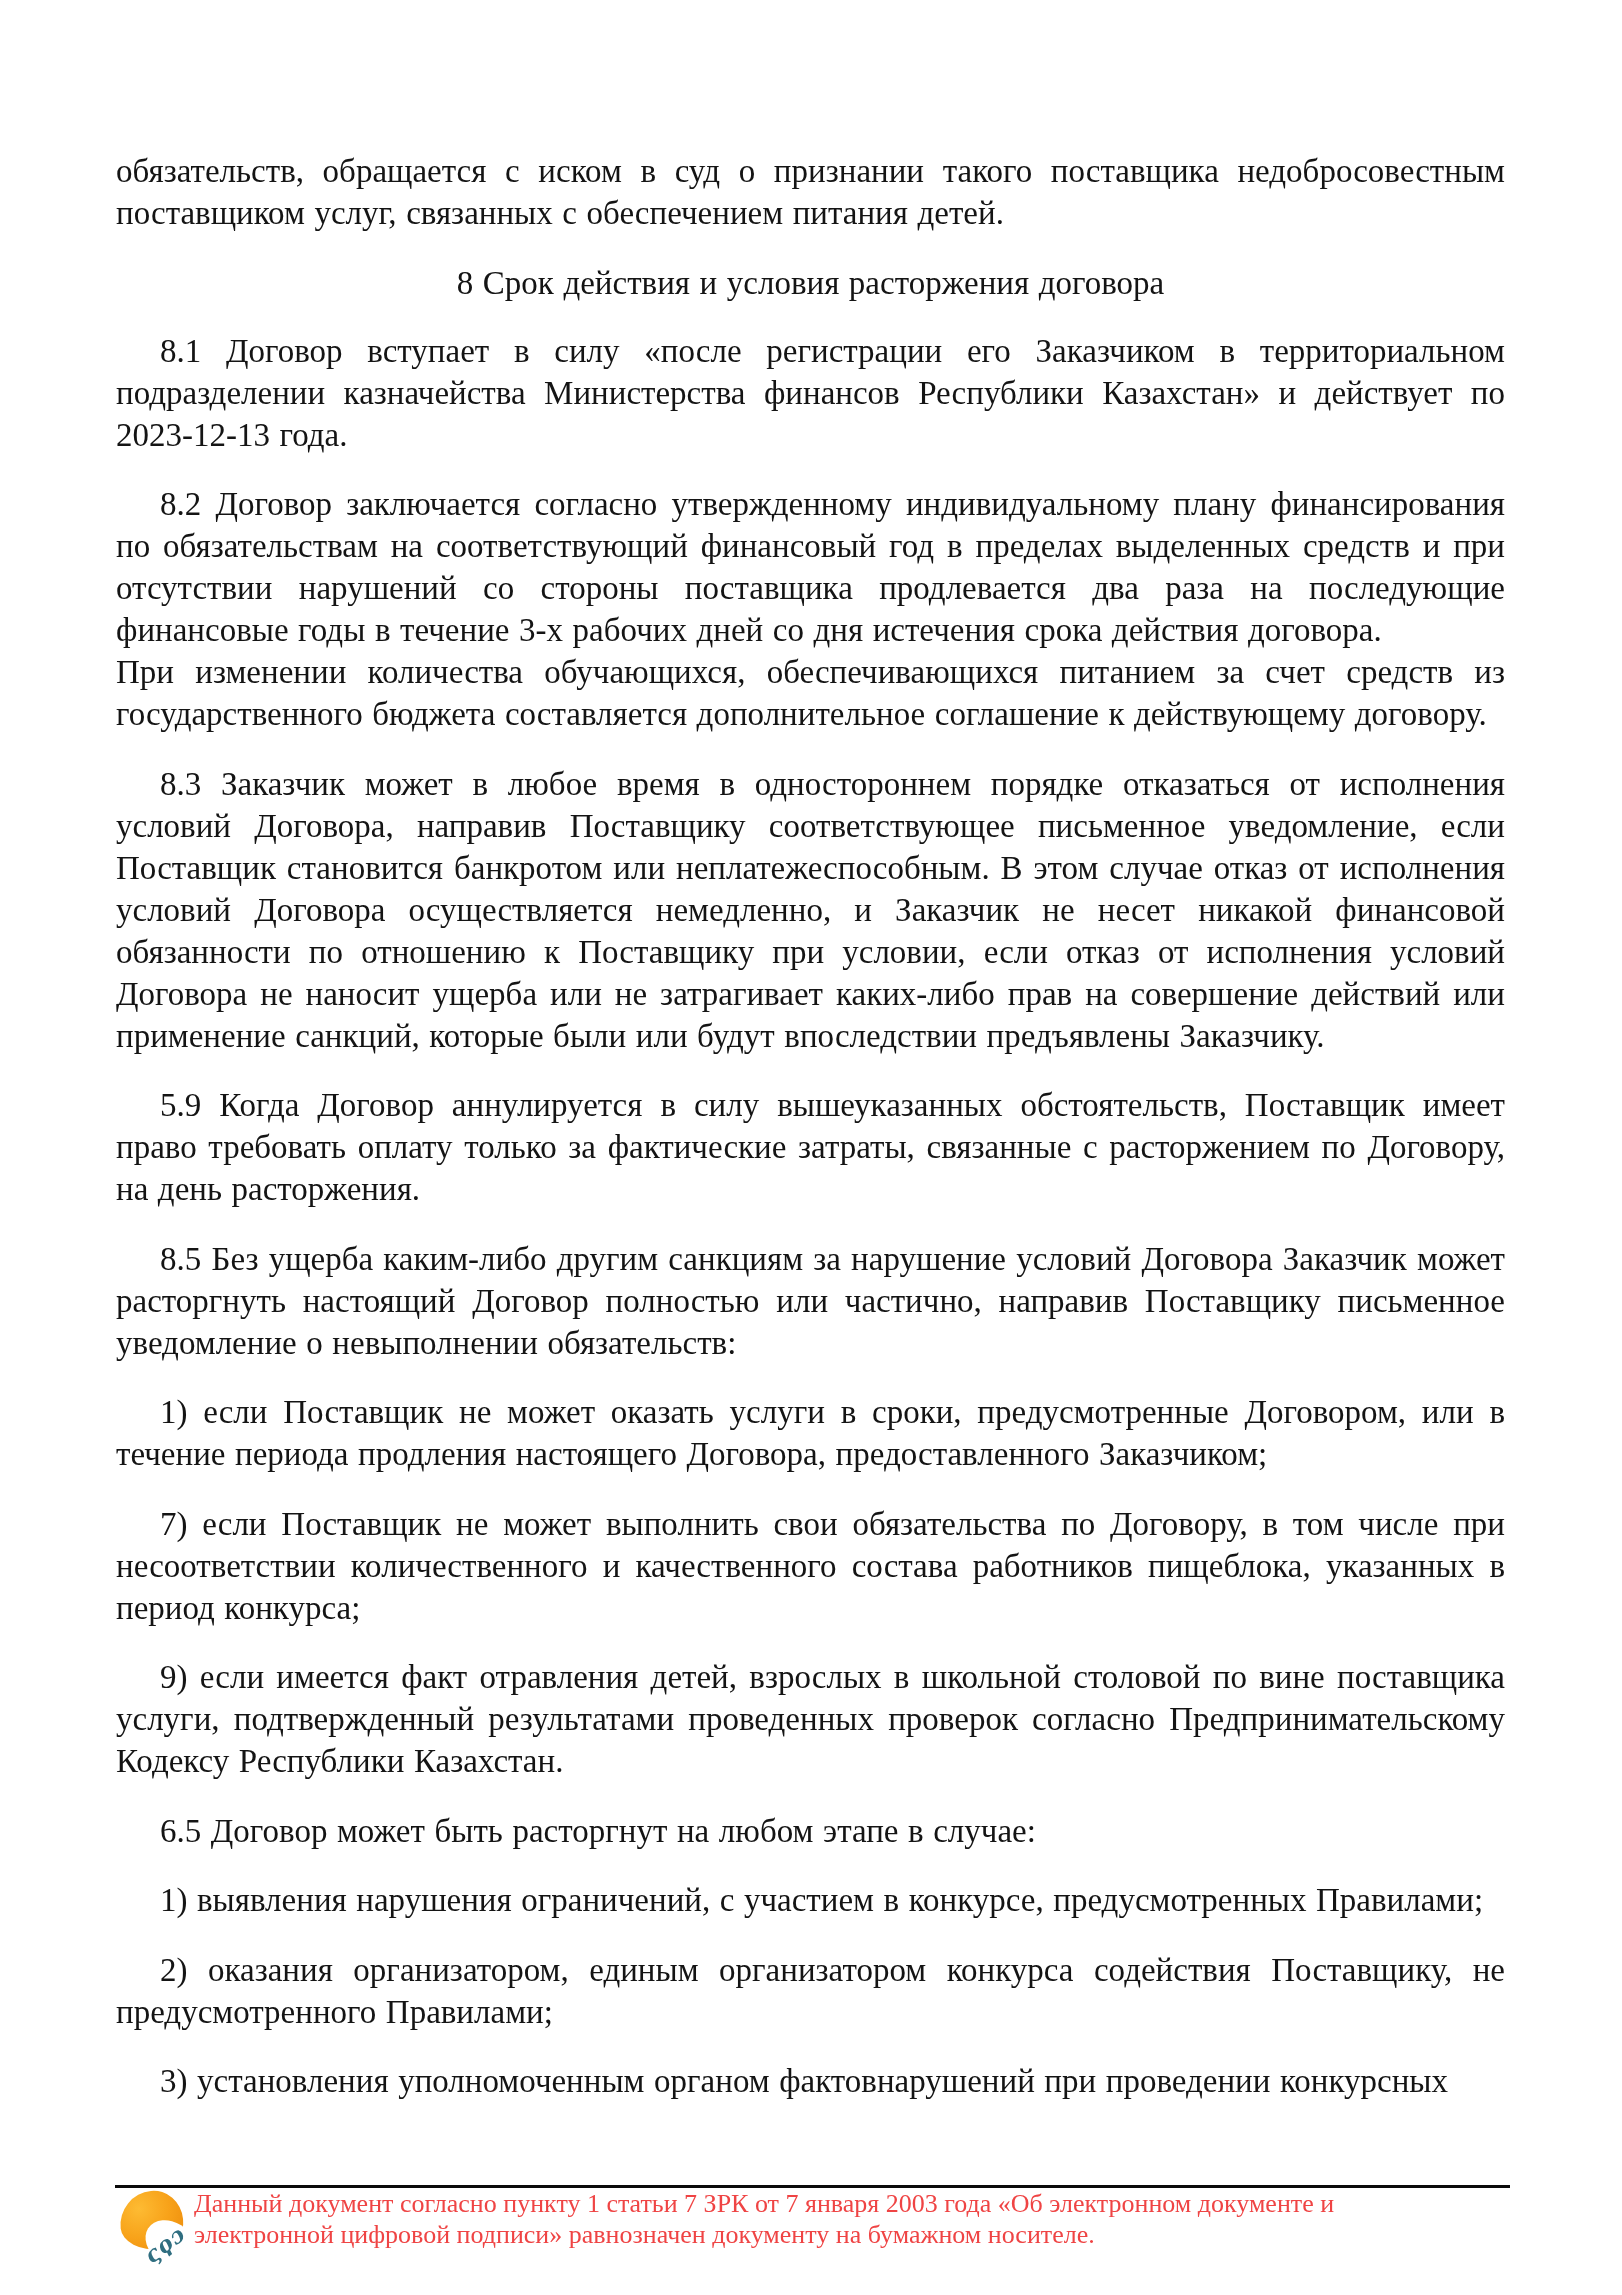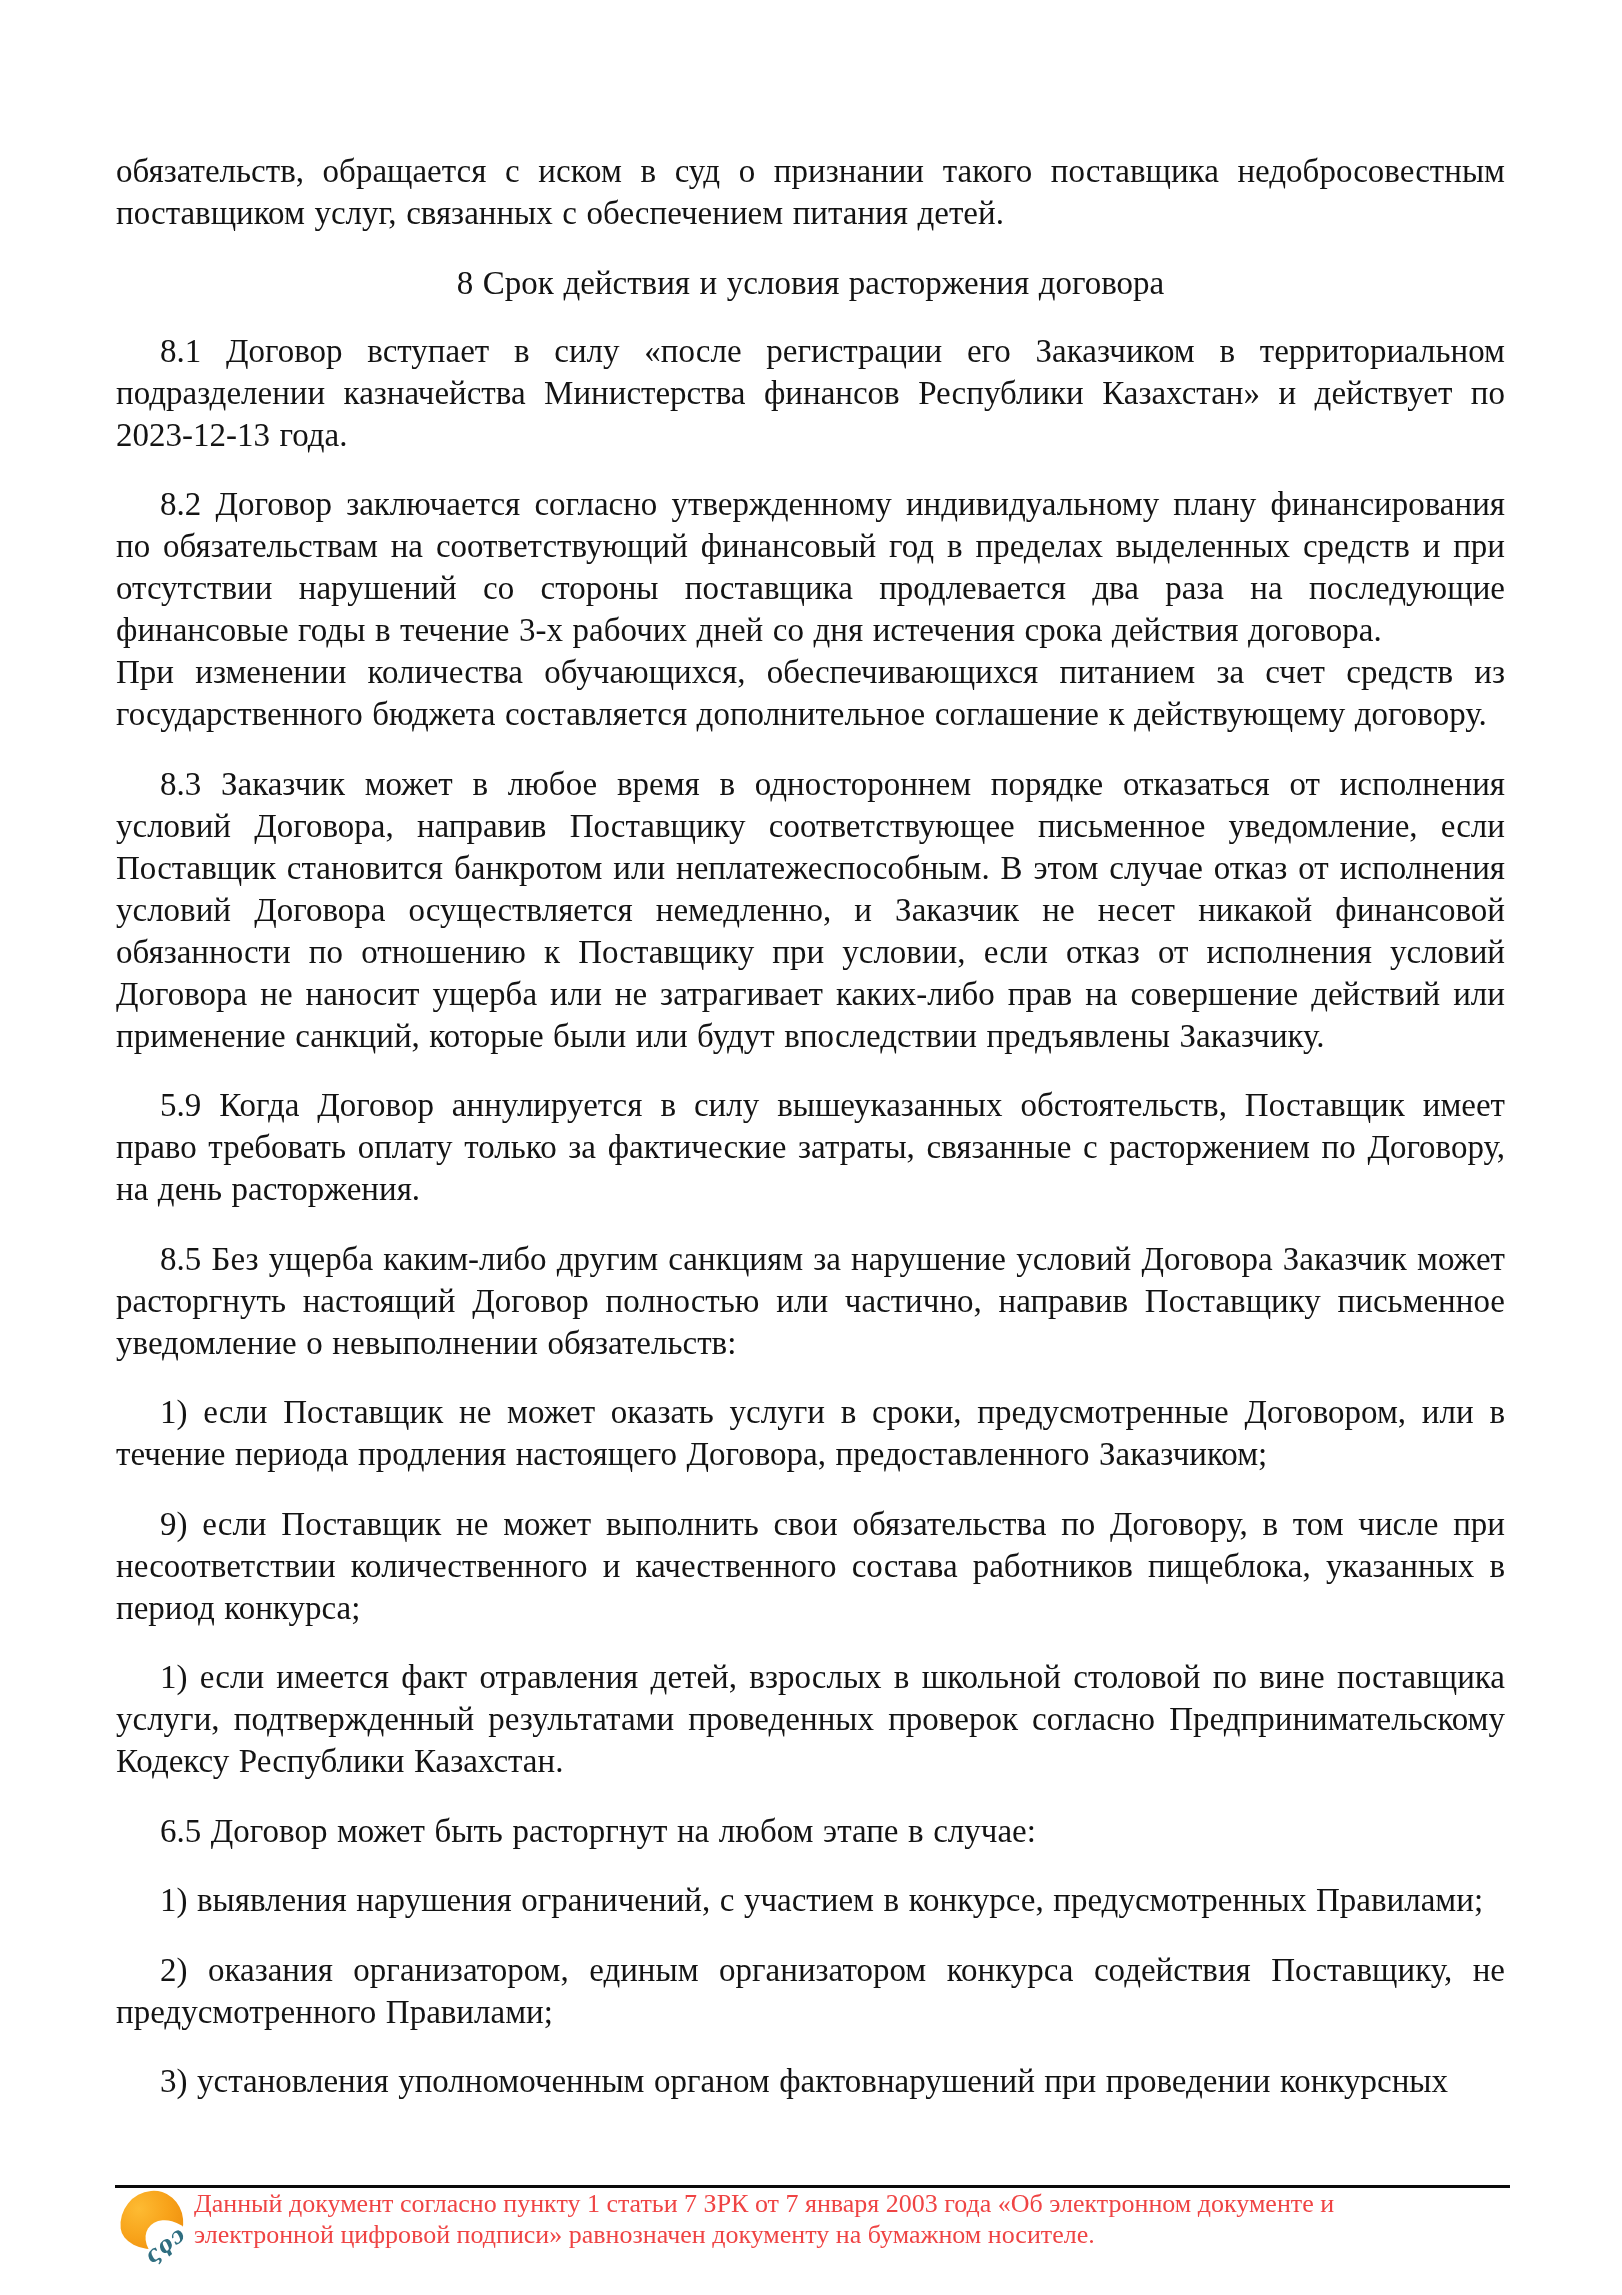--- a/index.html
+++ b/index.html
@@ -109,22 +109,22 @@
 
   <p class="para no-indent">обязательств, обращается с иском в суд о признании такого поставщика недобросовестным поставщиком услуг, связанных с обеспечением питания детей.</p>
       <p class="para heading">8 Срок действия и условия расторжения договора</p>
       <p class="para">8.1 Договор вступает в силу «после регистрации его Заказчиком в территориальном подразделении казначейства Министерства финансов Республики Казахстан» и действует по 2023-12-13 года.</p>
       <p class="para tight">8.2 Договор заключается согласно утвержденному индивидуальному плану финансирования по обязательствам на соответствующий финансовый год в пределах выделенных средств и при отсутствии нарушений со стороны поставщика продлевается два раза на последующие финансовые годы в течение 3-х рабочих дней со дня истечения срока действия договора.</p>
       <p class="para no-indent">При изменении количества обучающихся, обеспечивающихся питанием за счет средств из государственного бюджета составляется дополнительное соглашение к действующему договору.</p>
       <p class="para">8.3 Заказчик может в любое время в одностороннем порядке отказаться от исполнения условий Договора, направив Поставщику соответствующее письменное уведомление, если Поставщик становится банкротом или неплатежеспособным. В этом случае отказ от исполнения условий Договора осуществляется немедленно, и Заказчик не несет никакой финансовой обязанности по отношению к Поставщику при условии, если отказ от исполнения условий Договора не наносит ущерба или не затрагивает каких-либо прав на совершение действий или применение санкций, которые были или будут впоследствии предъявлены Заказчику.</p>
       <p class="para">5.9 Когда Договор аннулируется в силу вышеуказанных обстоятельств, Поставщик имеет право требовать оплату только за фактические затраты, связанные с расторжением по Договору, на день расторжения.</p>
       <p class="para">8.5 Без ущерба каким-либо другим санкциям за нарушение условий Договора Заказчик может расторгнуть настоящий Договор полностью или частично, направив Поставщику письменное уведомление о невыполнении обязательств:</p>
       <p class="para">1) если Поставщик не может оказать услуги в сроки, предусмотренные Договором, или в течение периода продления настоящего Договора, предоставленного Заказчиком;</p>
-      <p class="para">9) если Поставщик не может выполнить свои обязательства по Договору, в том числе при несоответствии количественного и качественного состава работников пищеблока, указанных в период конкурса;</p>
-      <p class="para">1) если имеется факт отравления детей, взрослых в школьной столовой по вине поставщика услуги, подтвержденный результатами проведенных проверок согласно Предпринимательскому Кодексу Республики Казахстан.</p>
+      <p class="para">7) если Поставщик не может выполнить свои обязательства по Договору, в том числе при несоответствии количественного и качественного состава работников пищеблока, указанных в период конкурса;</p>
+      <p class="para">9) если имеется факт отравления детей, взрослых в школьной столовой по вине поставщика услуги, подтвержденный результатами проведенных проверок согласно Предпринимательскому Кодексу Республики Казахстан.</p>
       <p class="para">6.5 Договор может быть расторгнут на любом этапе в случае:</p>
       <p class="para">1) выявления нарушения ограничений, с участием в конкурсе, предусмотренных Правилами;</p>
       <p class="para">2) оказания организатором, единым организатором конкурса содействия Поставщику, не предусмотренного Правилами;</p>
       <p class="para">3) установления уполномоченным органом фактовнарушений при проведении конкурсных</p>
     </div>
 
   <div class="strike-line"></div>
 
   <div class="footer-logo">
     <div class="logo-blob"></div>

